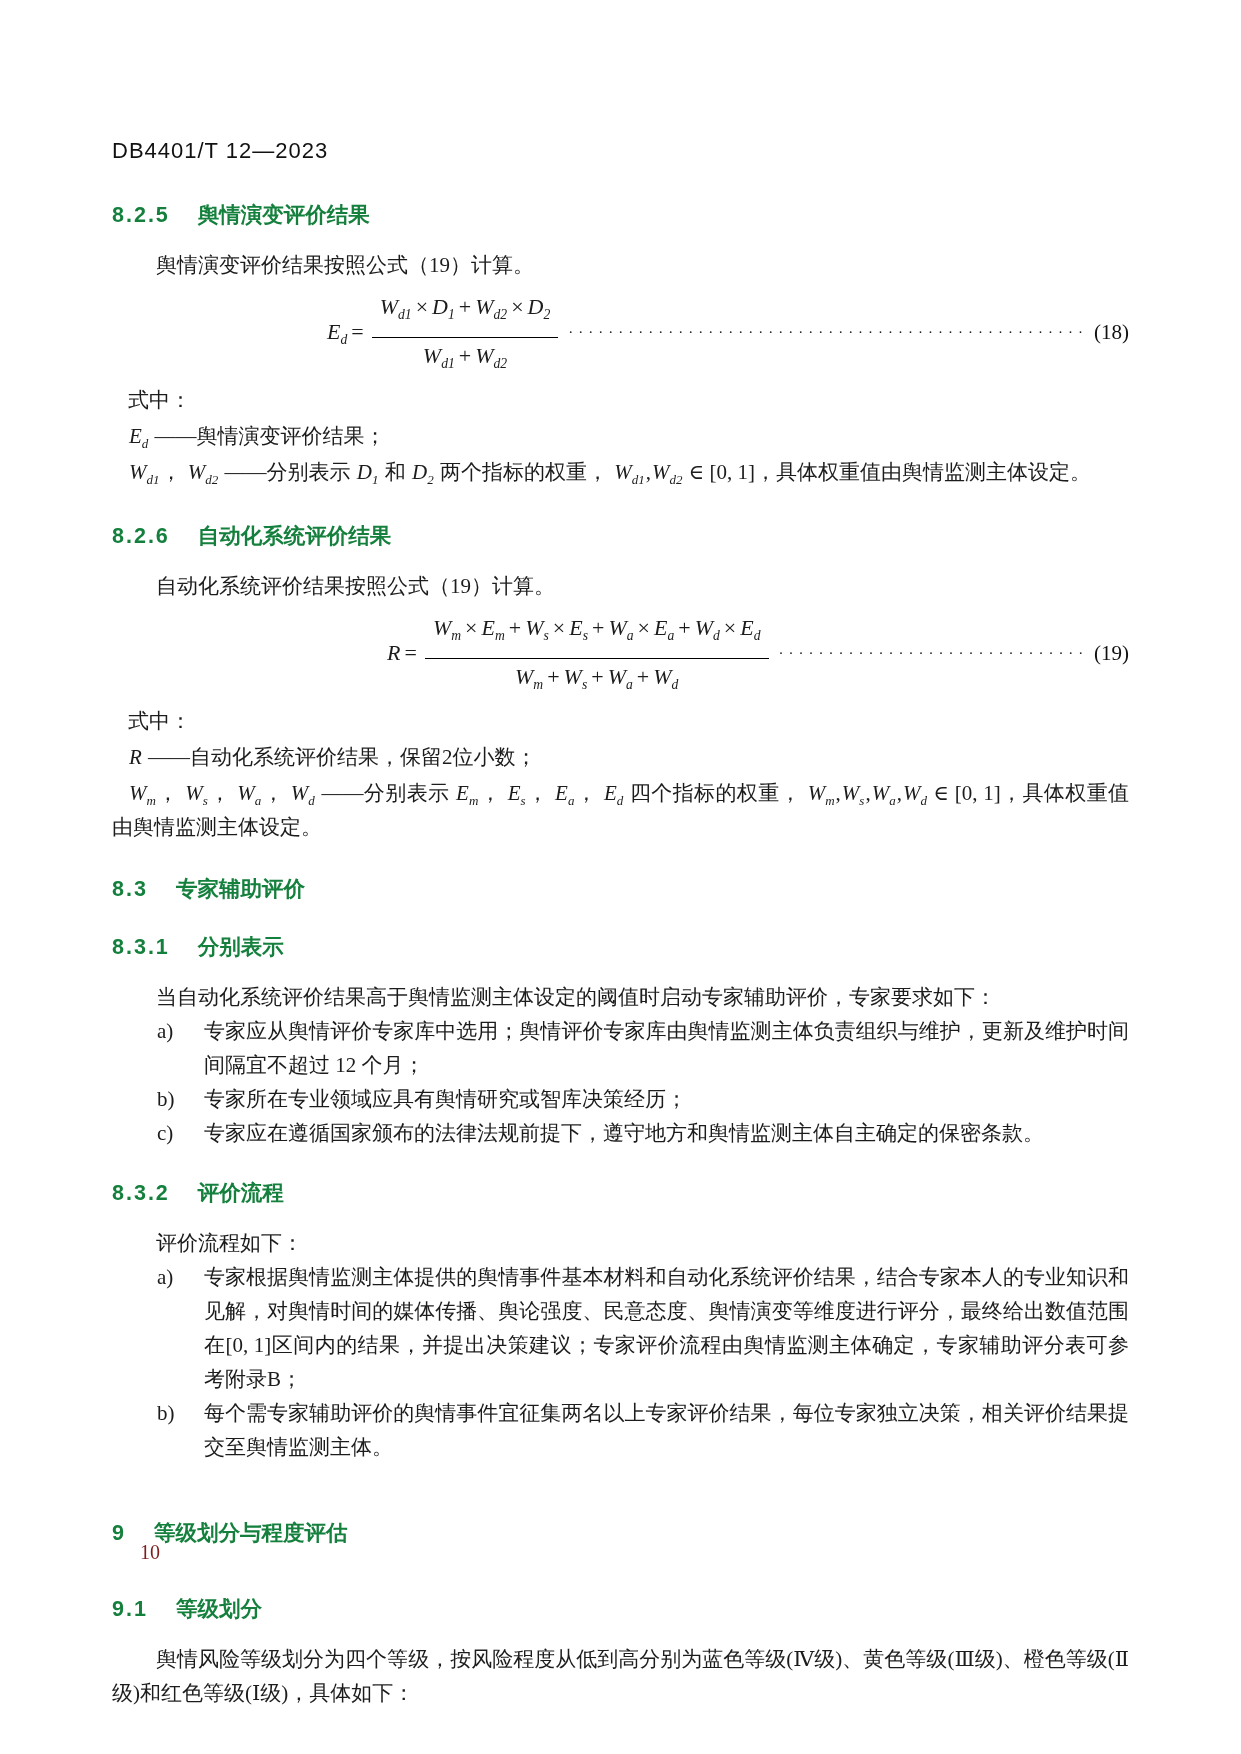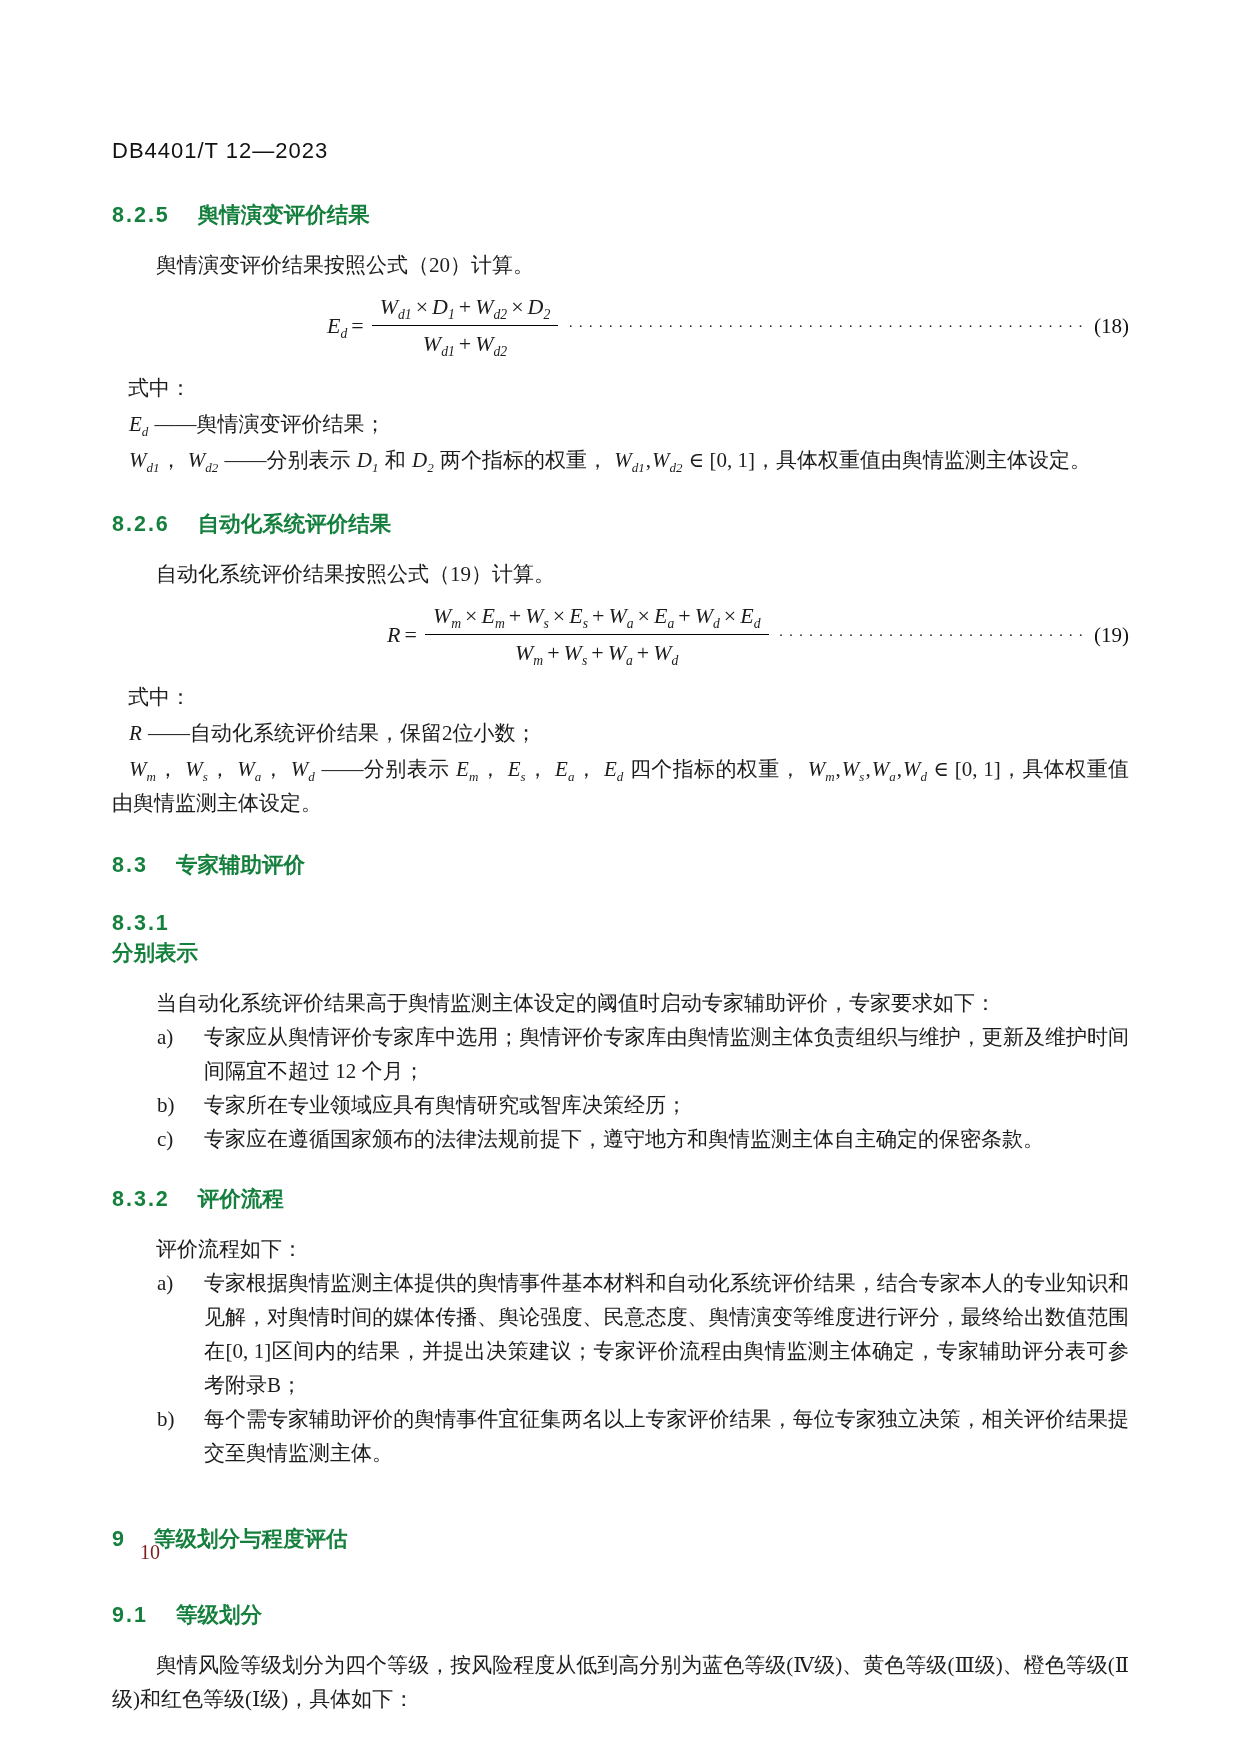--- a/index.html
+++ b/index.html
@@ -28,21 +28,21 @@
     font-weight: 700;
     font-size: 21.5px;
     line-height: 30px;
     color: #15803d;
     display: flex;
   }
   .h-num { margin-right: 28px; flex: none; letter-spacing: 2px; }
   .h-825 { margin-top: 36px; }
   .h-826 { margin-top: 32px; }
   .h-83  { margin-top: 30px; }
-  .h-831 { margin-top: 28px; flex-direction: column; }
+  .h-831 { margin-top: 28px; }
   .h-832 { margin-top: 28px; }
   .h-9   { margin-top: 54px; }
   .h-91  { margin-top: 46px; }
   .para {
     margin: 18px 0 0 0;
     text-indent: 44px;
     text-align: justify;
   }
   .where { margin: 10px 0 0 0; text-indent: 16px; }
   .defline { margin: 2px 0 0 0; text-indent: 16px; text-align: justify; }
@@ -52,21 +52,21 @@
     display: flex;
     align-items: center;
     margin: 10px 0 12px 0;
     font-size: 22px;
     line-height: 28px;
   }
   .f18 { padding-left: 215px; }
   .f19 { padding-left: 275px; }
   .f-lhs { display: inline-flex; align-items: center; margin-right: 4px; flex: none; }
   .frac { display: inline-flex; flex-direction: column; text-align: center; flex: none; vertical-align: middle; }
-  .frac-num { border-bottom: 1.6px solid #000; padding: 1px 8px 4px 8px; white-space: nowrap; text-align: center; }
+  .frac-num { border-bottom: 1.6px solid #000; padding: 1px 8px 16px 8px; white-space: nowrap; text-align: center; }
   .frac-den { padding: 4px 8px 1px 8px; white-space: nowrap; }
   .leader {
     flex: 1 1 0;
     overflow: hidden;
     white-space: nowrap;
     letter-spacing: 5px;
     font-size: 15px;
     color: #222;
     margin: 0 6px 0 10px;
   }
@@ -92,21 +92,21 @@
 <body>
 
 <div class="page">
 
   <div class="doc-code">DB4401/T 12—2023</div>
 
   <div class="heading h-825">
     <span class="h-num">8.2.5</span>
     <span class="h-title">舆情演变评价结果</span>
   </div>
-  <p class="para">舆情演变评价结果按照公式（20）计算。</p>
+  <p class="para">舆情演变评价结果按照公式（19）计算。</p>
   <div class="formula f18">
     <span class="f-lhs">
         <span class="var">E<sub>d</sub></span>
         <span class="op">=</span>
       </span>
     <span class="frac">
       <span class="frac-num"><span class="var">W<sub>d1</sub></span><span class="op">×</span><span class="var">D<sub>1</sub></span><span class="op">+</span><span class="var">W<sub>d2</sub></span><span class="op">×</span><span class="var">D<sub>2</sub></span></span>
       <span class="frac-den"><span class="var">W<sub>d1</sub></span><span class="op">+</span><span class="var">W<sub>d2</sub></span></span>
     </span>
     <span class="leader">····································································································</span>

